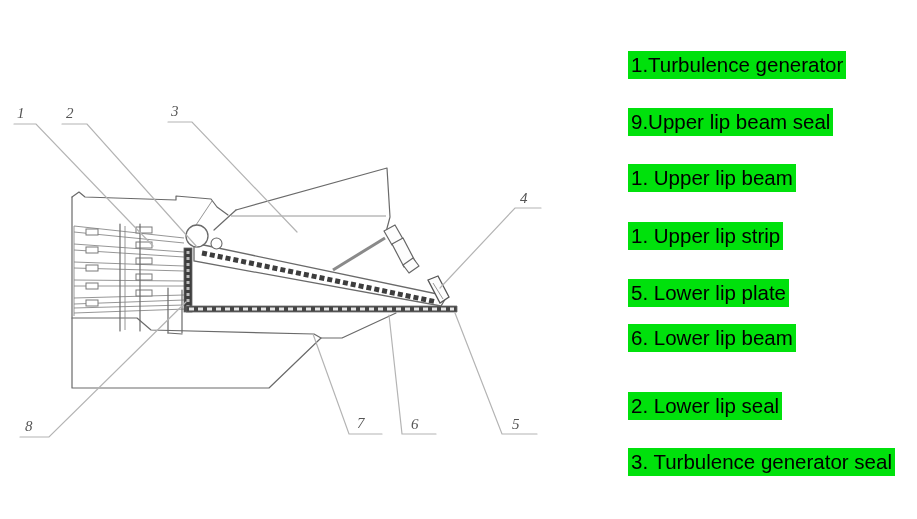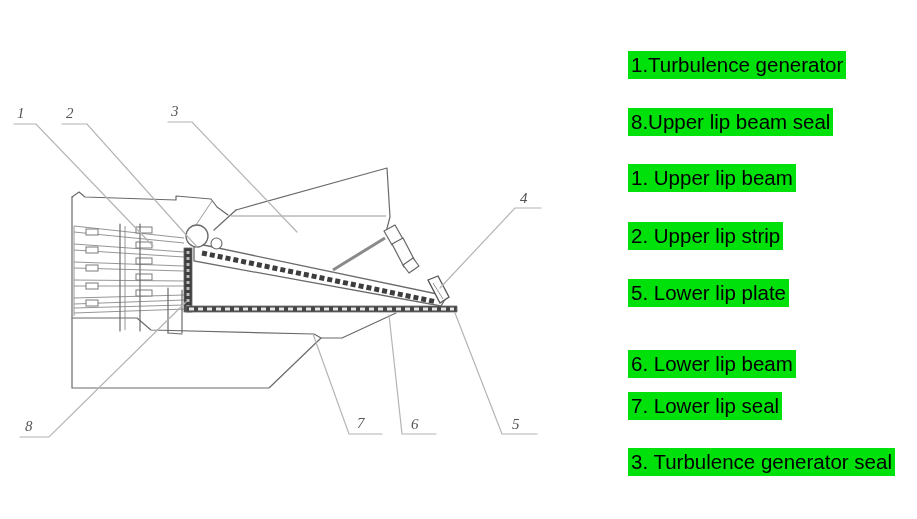--- a/index.html
+++ b/index.html
@@ -12,21 +12,21 @@
   svg .thin{fill:none;stroke:#8a8a8a;stroke-width:0.9;}
   svg .leader{fill:none;stroke:#b4b4b4;stroke-width:1.2;stroke-linecap:round;}
   svg .callout-num{font:italic 15px "Liberation Serif",serif;fill:#555;}
   .legend{position:absolute;left:628px;top:0;width:289px;height:519px;}
   .legend-item{position:absolute;left:0;white-space:nowrap;}
   .legend-item:nth-child(1){top:51px}
   .legend-item:nth-child(2){top:108px}
   .legend-item:nth-child(3){top:164px}
   .legend-item:nth-child(4){top:222px}
   .legend-item:nth-child(5){top:279px}
-  .legend-item:nth-child(6){top:350px}
+  .legend-item:nth-child(6){top:324px}
   .legend-item:nth-child(7){top:392px}
   .legend-item:nth-child(8){top:448px}
   .legend-item .hl{
     background:var(--hl,#00e10c);color:#000;
     font-size:20.5px;line-height:28px;padding:0 3px;display:inline-block;
   }
 </style>
 </head>
 <body>
 
@@ -146,35 +146,35 @@
         <path class="leader" d="M20,437 L49,437 L186,302"></path>
       </g>
     </g>
   </svg>
 
   <div class="legend">
     <div class="legend-item">
       <span class="hl">1.Turbulence generator</span>
     </div>
     <div class="legend-item">
-      <span class="hl">8.Upper lip beam seal</span>
+      <span class="hl">9.Upper lip beam seal</span>
     </div>
     <div class="legend-item">
       <span class="hl">1. Upper lip beam</span>
     </div>
     <div class="legend-item">
-      <span class="hl">2. Upper lip strip</span>
+      <span class="hl">1. Upper lip strip</span>
     </div>
     <div class="legend-item">
       <span class="hl">5. Lower lip plate</span>
     </div>
     <div class="legend-item">
       <span class="hl">6. Lower lip beam</span>
     </div>
     <div class="legend-item">
-      <span class="hl">7. Lower lip seal</span>
+      <span class="hl">2. Lower lip seal</span>
     </div>
     <div class="legend-item">
       <span class="hl">3. Turbulence generator seal</span>
     </div>
   </div>
 
 </div>
 
 </body></html>

